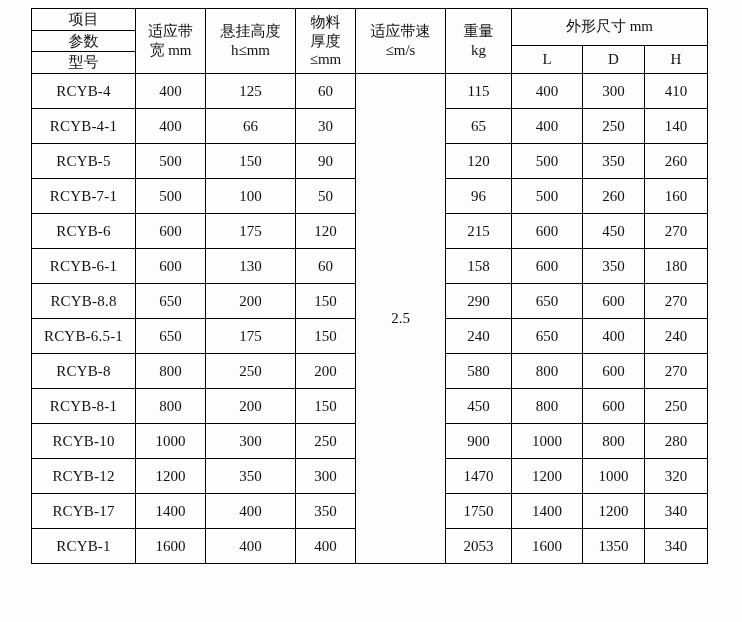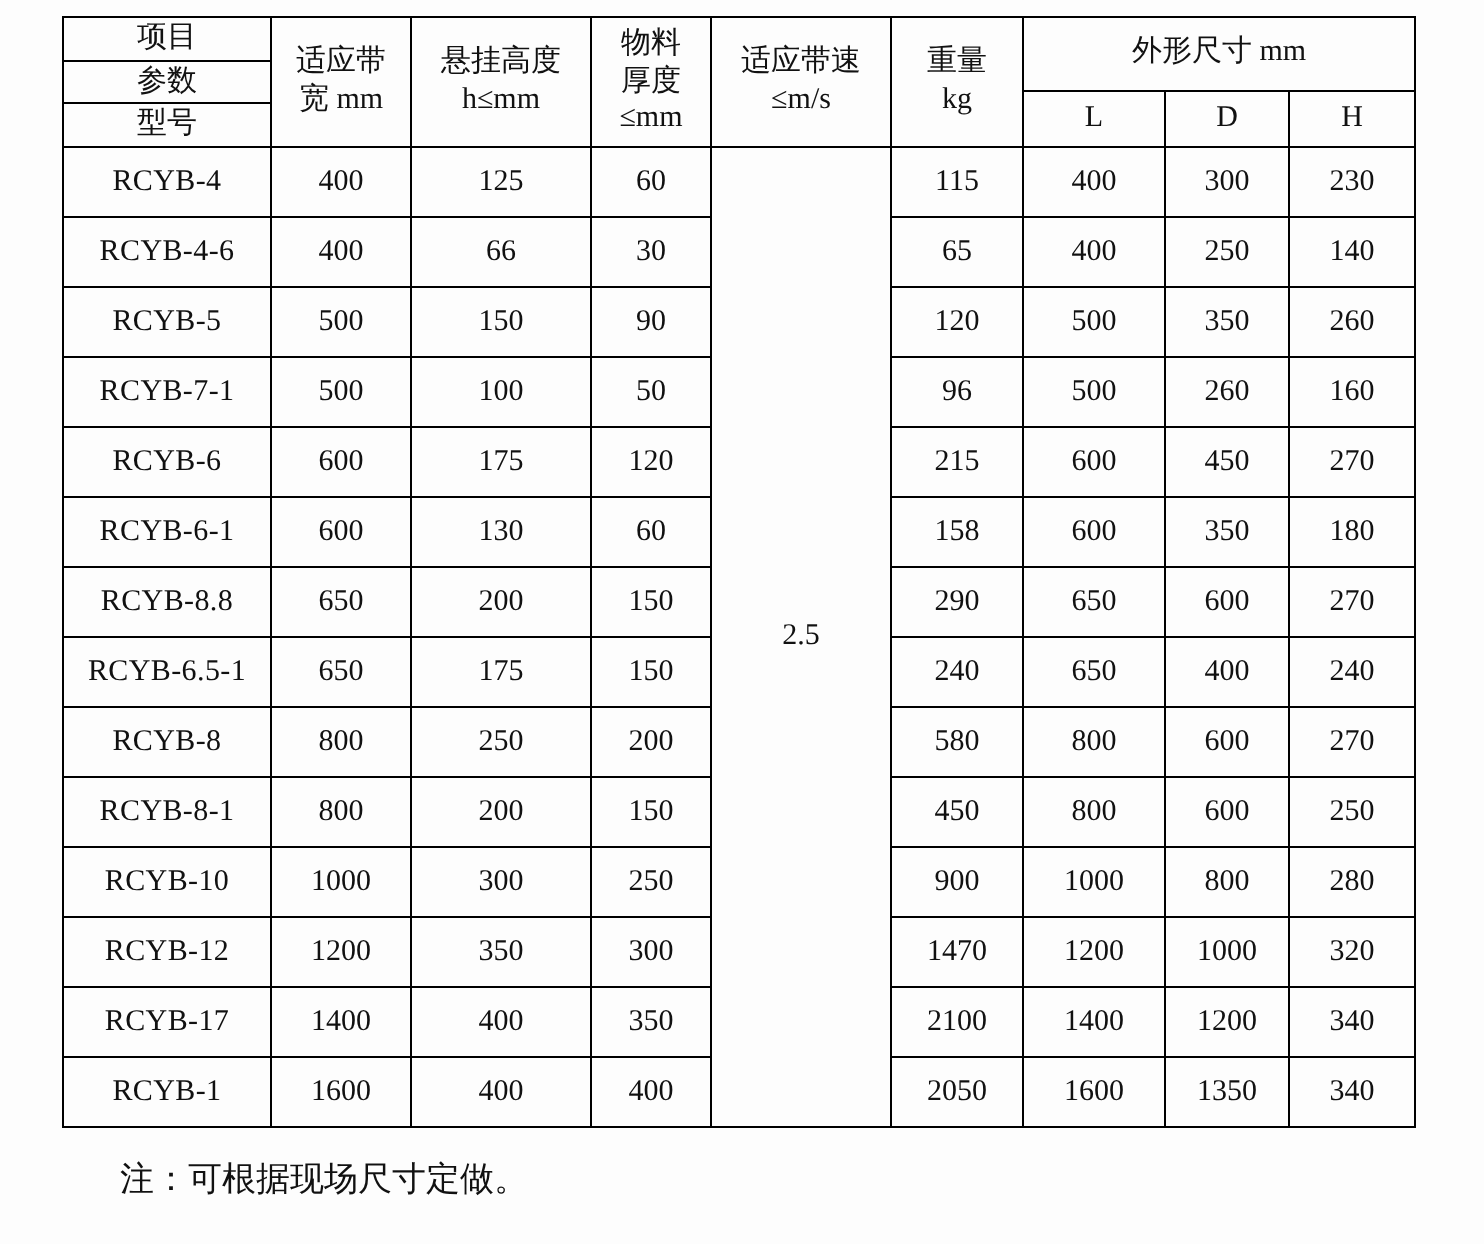--- a/index.html
+++ b/index.html
@@ -120,24 +120,24 @@
     <tbody>
       <tr>
         <td class="model">RCYB-4</td>
         <td>400</td>
         <td>125</td>
         <td>60</td>
         <td class="speed" rowspan="14">2.5</td>
         <td>115</td>
         <td>400</td>
         <td>300</td>
-        <td>230</td>
-      </tr>
-      <tr>
-        <td class="model">RCYB-4-6</td>
+        <td>410</td>
+      </tr>
+      <tr>
+        <td class="model">RCYB-4-1</td>
         <td>400</td>
         <td>66</td>
         <td>30</td>
         <td>65</td>
         <td>400</td>
         <td>250</td>
         <td>140</td>
       </tr>
       <tr>
         <td class="model">RCYB-5</td>
@@ -237,32 +237,31 @@
         <td>1470</td>
         <td>1200</td>
         <td>1000</td>
         <td>320</td>
       </tr>
       <tr>
         <td class="model">RCYB-17</td>
         <td>1400</td>
         <td>400</td>
         <td>350</td>
-        <td>2100</td>
+        <td>1750</td>
         <td>1400</td>
         <td>1200</td>
         <td>340</td>
       </tr>
       <tr>
         <td class="model">RCYB-1</td>
         <td>1600</td>
         <td>400</td>
         <td>400</td>
-        <td>2050</td>
+        <td>2053</td>
         <td>1600</td>
         <td>1350</td>
         <td>340</td>
       </tr>
     </tbody>
   </table>
 
-  <div class="note">注：可根据现场尺寸定做。</div>
 </div>
 
 </body></html>

